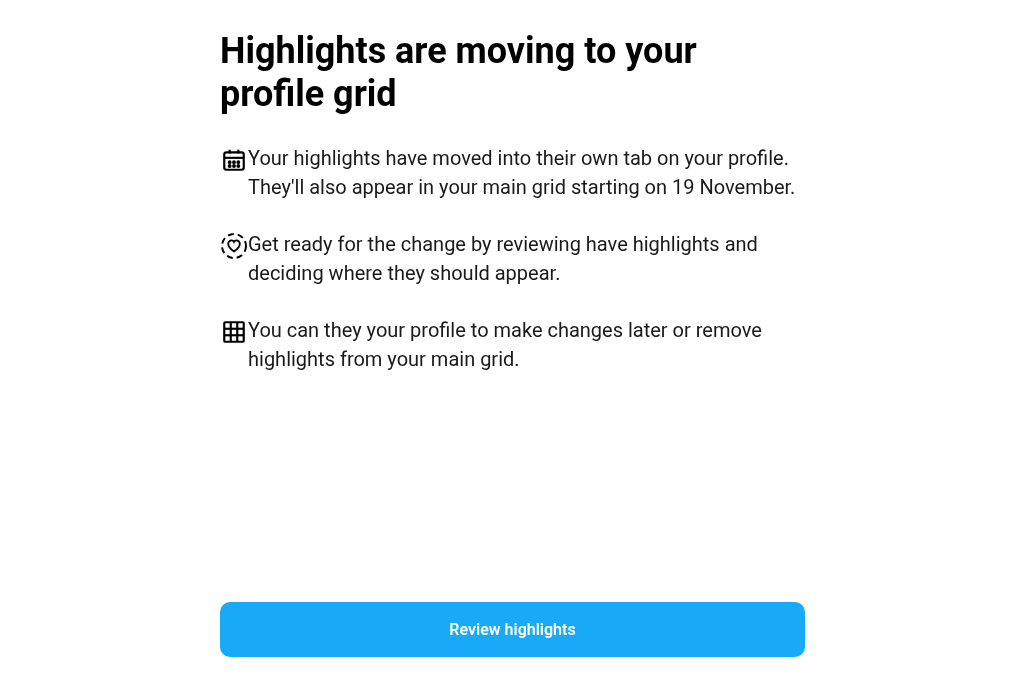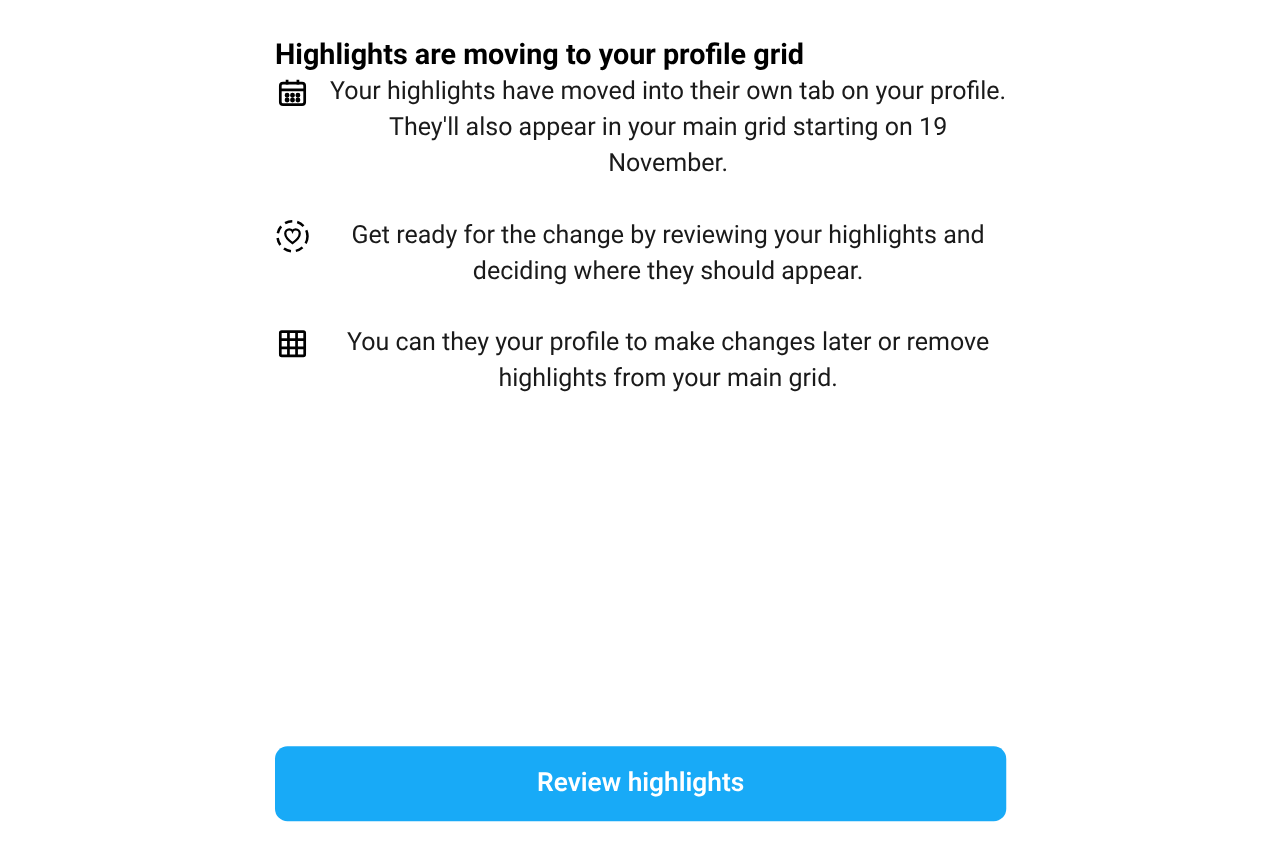--- a/index.html
+++ b/index.html
@@ -14,36 +14,36 @@
       height: 683px;
       position: relative;
     }
     .container {
       padding: 30px 220px 0 220px;
       height: 100%;
       display: flex;
       flex-direction: column;
     }
     .title {
-      font-size: 23px;
+      font-size: 36px;
       font-weight: 700;
       color: #000;
       line-height: 1.2;
+      margin-bottom: 28px;
     }
     .info-list {
       display: flex;
       flex-direction: column;
       gap: 28px;
       flex: 1;
     }
     .info-item {
       display: flex;
       align-items: flex-start;
-      gap: 16px;
-      text-align: center;
+      gap: 0;
     }
     .icon-wrap {
       flex-shrink: 0;
       width: 28px;
       height: 28px;
       display: flex;
       align-items: center;
       justify-content: center;
       margin-top: 2px;
     }
@@ -55,21 +55,21 @@
     .button-wrap {
       padding-bottom: 26px;
     }
     .review-button {
       width: 100%;
       background: #18aaf7;
       color: #ffffff;
       border: none;
       border-radius: 10px;
       padding: 18px 0;
-      font-size: 21px;
+      font-size: 16px;
       font-weight: 600;
       cursor: pointer;
       font-family: inherit;
     }
     svg {
       display: block;
     }
   </style>
 </head>
 <body>
@@ -97,21 +97,21 @@
       <div class="info-text">Your highlights have moved into their own tab on your profile. They'll also appear in your main grid starting on 19 November.</div>
     </div>
 
     <div class="info-item">
       <div class="icon-wrap">
         <svg width="28" height="28" viewBox="0 0 28 28" fill="none">
           <circle cx="14" cy="14" r="12" stroke="#000" stroke-width="2" stroke-dasharray="6 4" fill="none"></circle>
           <path d="M14 19.5 C14 19.5 8.2 15.5 8.2 11.8 C8.2 9.9 9.7 8.4 11.5 8.4 C12.6 8.4 13.6 9 14 9.9 C14.4 9 15.4 8.4 16.5 8.4 C18.3 8.4 19.8 9.9 19.8 11.8 C19.8 15.5 14 19.5 14 19.5 Z" stroke="#000" stroke-width="1.8" fill="none"></path>
         </svg>
       </div>
-      <div class="info-text">Get ready for the change by reviewing your highlights and deciding where they should appear.</div>
+      <div class="info-text">Get ready for the change by reviewing have highlights and deciding where they should appear.</div>
     </div>
 
     <div class="info-item">
       <div class="icon-wrap">
         <svg width="26" height="26" viewBox="0 0 24 24" fill="none" stroke="#000" stroke-width="2">
           <rect x="3" y="3" width="18" height="18" rx="1"></rect>
           <line x1="9" y1="3" x2="9" y2="21"></line>
           <line x1="15" y1="3" x2="15" y2="21"></line>
           <line x1="3" y1="9" x2="21" y2="9"></line>
           <line x1="3" y1="15" x2="21" y2="15"></line>

